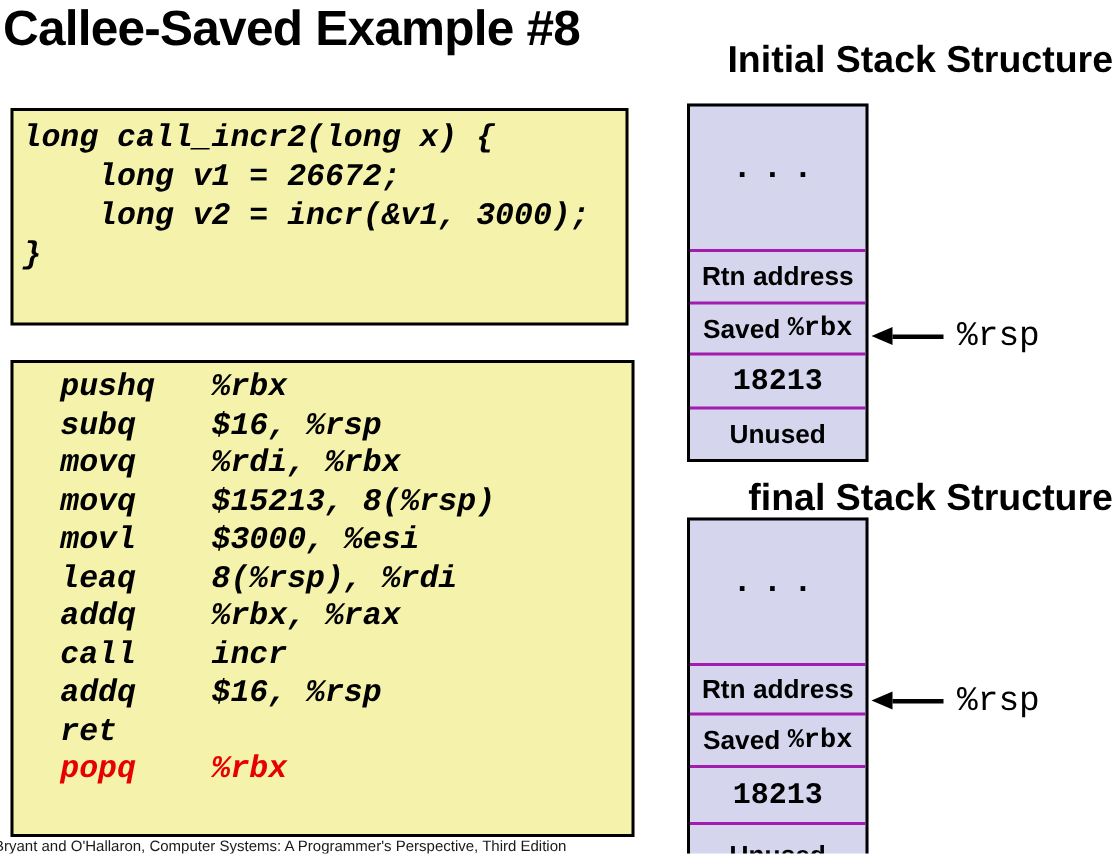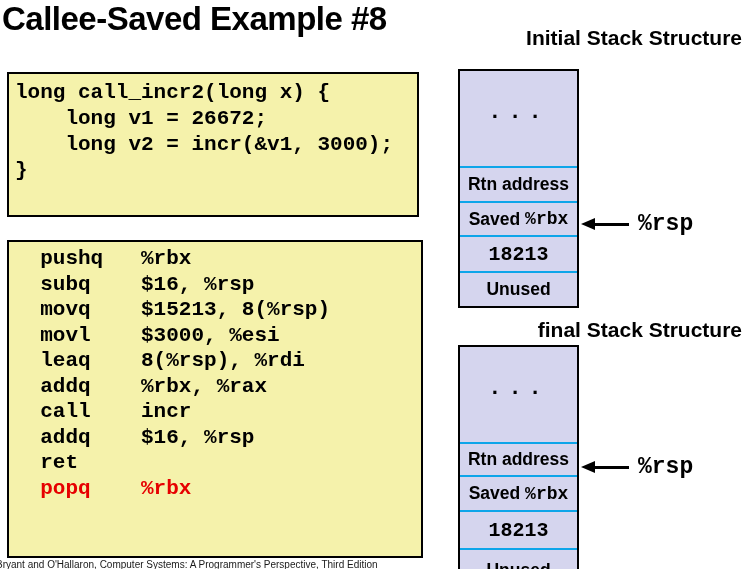--- a/index.html
+++ b/index.html
@@ -14,41 +14,41 @@
   }
   
   .code-box{
     position:absolute;left:7px;box-sizing:border-box;
     background:var(--code_bg,#f5f2ab);border:2px solid #000;
   }
   .c-box{top:72px;width:412px;height:145px;padding:6px 0 0 6px;}
   .asm-box{top:240px;width:416px;height:318px;padding:4px 0 0 6px;}
   .code-line{
     font-family:"Liberation Mono","DejaVu Sans Mono",monospace;
-    font-weight:bold;font-size:21px;white-space:pre;color:#000;
+    font-weight:bold;font-size:21px;white-space:pre;color:#000;font-style:italic;
   }
   .c-box .code-line{line-height:26px;}
   .asm-box .code-line{line-height:25.5px;}
   
   .stack-heading{
     position:absolute;right:3px;text-align:left;
-    font-size:21px;font-weight:bold;color:#000;white-space:nowrap;
+    font-size:25px;font-weight:bold;color:#000;white-space:nowrap;
   }
   .heading-initial{top:26px;}
   .heading-final{top:318px;margin-left:13px;}
   
   .stack{
     position:absolute;left:458px;width:117px;
     border:2px solid #000;background:var(--stack_bg,#d5d5ee);
   }
   .stack-initial{top:69px;}
   .stack-final{top:345px;}
   .cell{
     display:flex;align-items:center;justify-content:center;
-    border-top:2px solid #0ea5e9;
+    border-top:2px solid #a21caf;
     font-size:17.5px;font-weight:bold;color:#000;white-space:pre;
   }
   .cell:first-child{border-top:none;}
   .cell .mono-part, .cell.mono{
     font-family:"Liberation Mono","DejaVu Sans Mono",monospace;
     font-size:18px;font-weight:bold;
   }
   .cell.mono{font-size:20px;}
   .cell.dots{
     font-family:"Liberation Mono","DejaVu Sans Mono",monospace;
@@ -72,21 +72,21 @@
   .pointer-initial{top:210px;}
   .pointer-final{top:453px;}
   .arrow-head{
     width:0;height:0;display:inline-block;
     border-top:6px solid transparent;border-bottom:6px solid transparent;
     border-right:14px solid #000;
   }
   .arrow-shaft{width:34px;height:3px;background:#000;display:inline-block;}
   .rsp-label{
     font-family:"Liberation Mono","DejaVu Sans Mono",monospace;
-    font-weight:bold;font-size:23px;color:#000;margin-left:9px;text-align:center;
+    font-weight:normal;font-size:23px;color:#000;margin-left:9px;text-align:center;
   }
   
   .footer{
     position:absolute;left:-4px;top:559px;
     font-size:10px;color:#1a1a1a;white-space:nowrap;
   }
 </style>
 </head>
 <body>
 
@@ -98,20 +98,21 @@
       <div class="code-line"><span>    long v1 = 26672;</span></div>
       <div class="code-line"><span>    long v2 = incr(&amp;v1, 3000);</span></div>
       <div class="code-line"><span>}</span></div>
     </div>
 </div>
 
 <div class="code-box asm-box">
   <div id="asm-lines">
       <div class="code-line"><span>  pushq   %rbx</span></div>
       <div class="code-line"><span>  subq    $16, %rsp</span></div>
+      <div class="code-line"><span>  movq    %rdi, %rbx</span></div>
       <div class="code-line"><span>  movq    $15213, 8(%rsp)</span></div>
       <div class="code-line"><span>  movl    $3000, %esi</span></div>
       <div class="code-line"><span>  leaq    8(%rsp), %rdi</span></div>
       <div class="code-line"><span>  addq    %rbx, %rax</span></div>
       <div class="code-line"><span>  call    incr</span></div>
       <div class="code-line"><span>  addq    $16, %rsp</span></div>
       <div class="code-line"><span>  ret</span></div>
       <div class="code-line"><span style="color: rgb(230, 0, 0);">  popq    %rbx</span></div>
     </div>
 </div>

